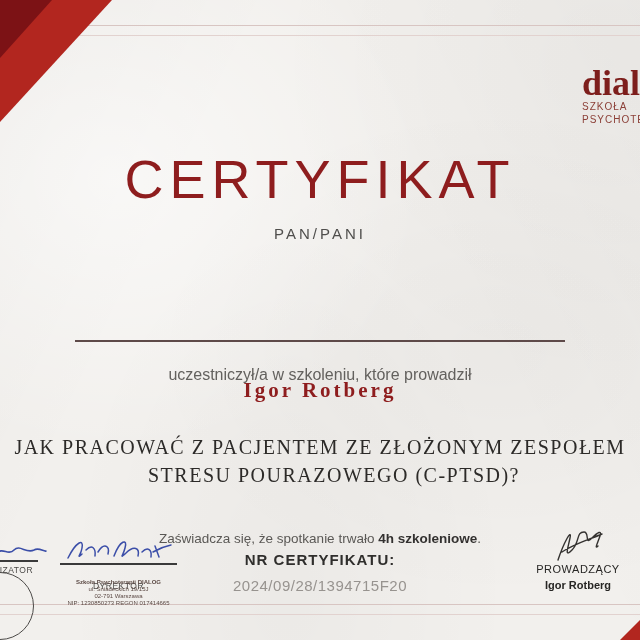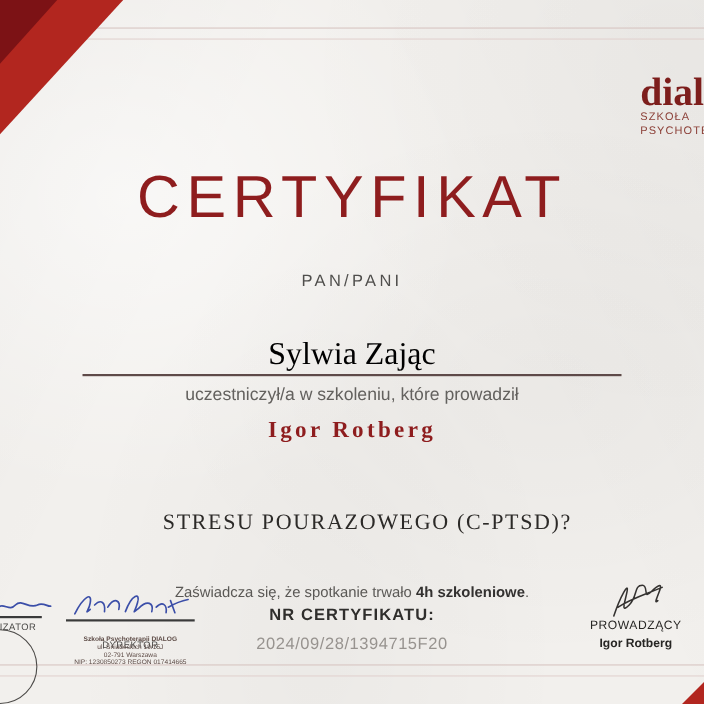--- a/index.html
+++ b/index.html
@@ -31,26 +31,26 @@
     border-bottom:20px solid #b2261f;border-left:20px solid transparent;}
 
   
   .logo-box{position:absolute;top:66px;left:582px;width:58px;overflow:hidden;}
   .logo-brand{font-family:"Liberation Serif",serif;font-weight:700;
     font-size:36px;line-height:34px;color:#7d1e1c;white-space:nowrap;}
   .logo-sub{font-size:10px;letter-spacing:1px;color:#8c4038;line-height:13px;
     white-space:nowrap;font-weight:400;}
 
   .heading{top:148px;font-weight:400;font-size:54px;letter-spacing:6px;color:#8e1d1e;}
-  .salutation{top:247px;font-size:15px;letter-spacing:3px;color:#4f4e4c;}
+  .salutation{top:225px;font-size:15px;letter-spacing:3px;color:#4f4e4c;}
   .recipient{top:306px;font-family:"Liberation Serif",serif;font-size:29px;color:#39383
 
 6;}
   .name-rule{top:340px;left:75px;width:490px;height:2px;background:#5e4a49;}
-  .intro{top:351px;font-size:16px;color:#63615e;}
+  .intro{top:366px;font-size:16px;color:#63615e;}
   .trainer{top:378px;font-family:"Liberation Serif",serif;font-weight:700;
     font-size:21px;letter-spacing:3px;color:#8e1d1e;}
 
   .course{font-family:"Liberation Serif",serif;font-size:20px;letter-spacing:1.5px;
     color:#2c2a28;white-space:nowrap;font-weight:500;}
   .course1{top:436px;}
   .course2{top:464px;padding-left:28px;}
 
   .attest{top:531px;font-size:13.5px;color:#5a5855;}
   .attest b{color:#333130;}
@@ -87,25 +87,25 @@
 
   <div class="logo-box">
     <div class="logo-brand">dialo</div>
     <div class="logo-sub">SZKOŁA</div>
     <div class="logo-sub">PSYCHOTERAPII</div>
   </div>
 
   <div class="abs ctr heading">CERTYFIKAT</div>
   <div class="abs ctr salutation">PAN/PANI</div>
 
-  <div class="abs ctr recipient">Sylwia Zając</div>
   <div class="name-rule abs"></div>
   <div class="abs ctr intro">uczestniczył/a w szkoleniu, które prowadził</div>
   <div class="abs ctr trainer">Igor Rotberg</div>
 
+  <div class="abs ctr course course1">JAK PRACOWAĆ Z PACJENTEM ZE ZŁOŻONYM ZESPOŁEM</div>
   <div class="abs ctr course course2">STRESU POURAZOWEGO (C-PTSD)?</div>
 
   <div class="abs ctr attest"><span>Zaświadcza się, że spotkanie trwało </span><b>4h szkoleniowe</b><span>.</span></div>
 
   <svg class="abs" style="left:-6px;top:541px;" width="54" height="22" viewBox="0 0 54 22">
     <path d="M2 14 C8 4,14 16,20 9 C26 3,32 13,40 9 C45 6,50 11,52 10" fill="none" stroke="#3b4ea8" stroke-width="1.6" stroke-linecap="round"></path>
   </svg>
   <div class="sig-line" style="left:0;top:560px;width:38px;"></div>
   <div class="abs role" style="left:-34px;top:565px;width:66px;">ORGANIZATOR</div>
   <div class="stamp-circle"></div>

